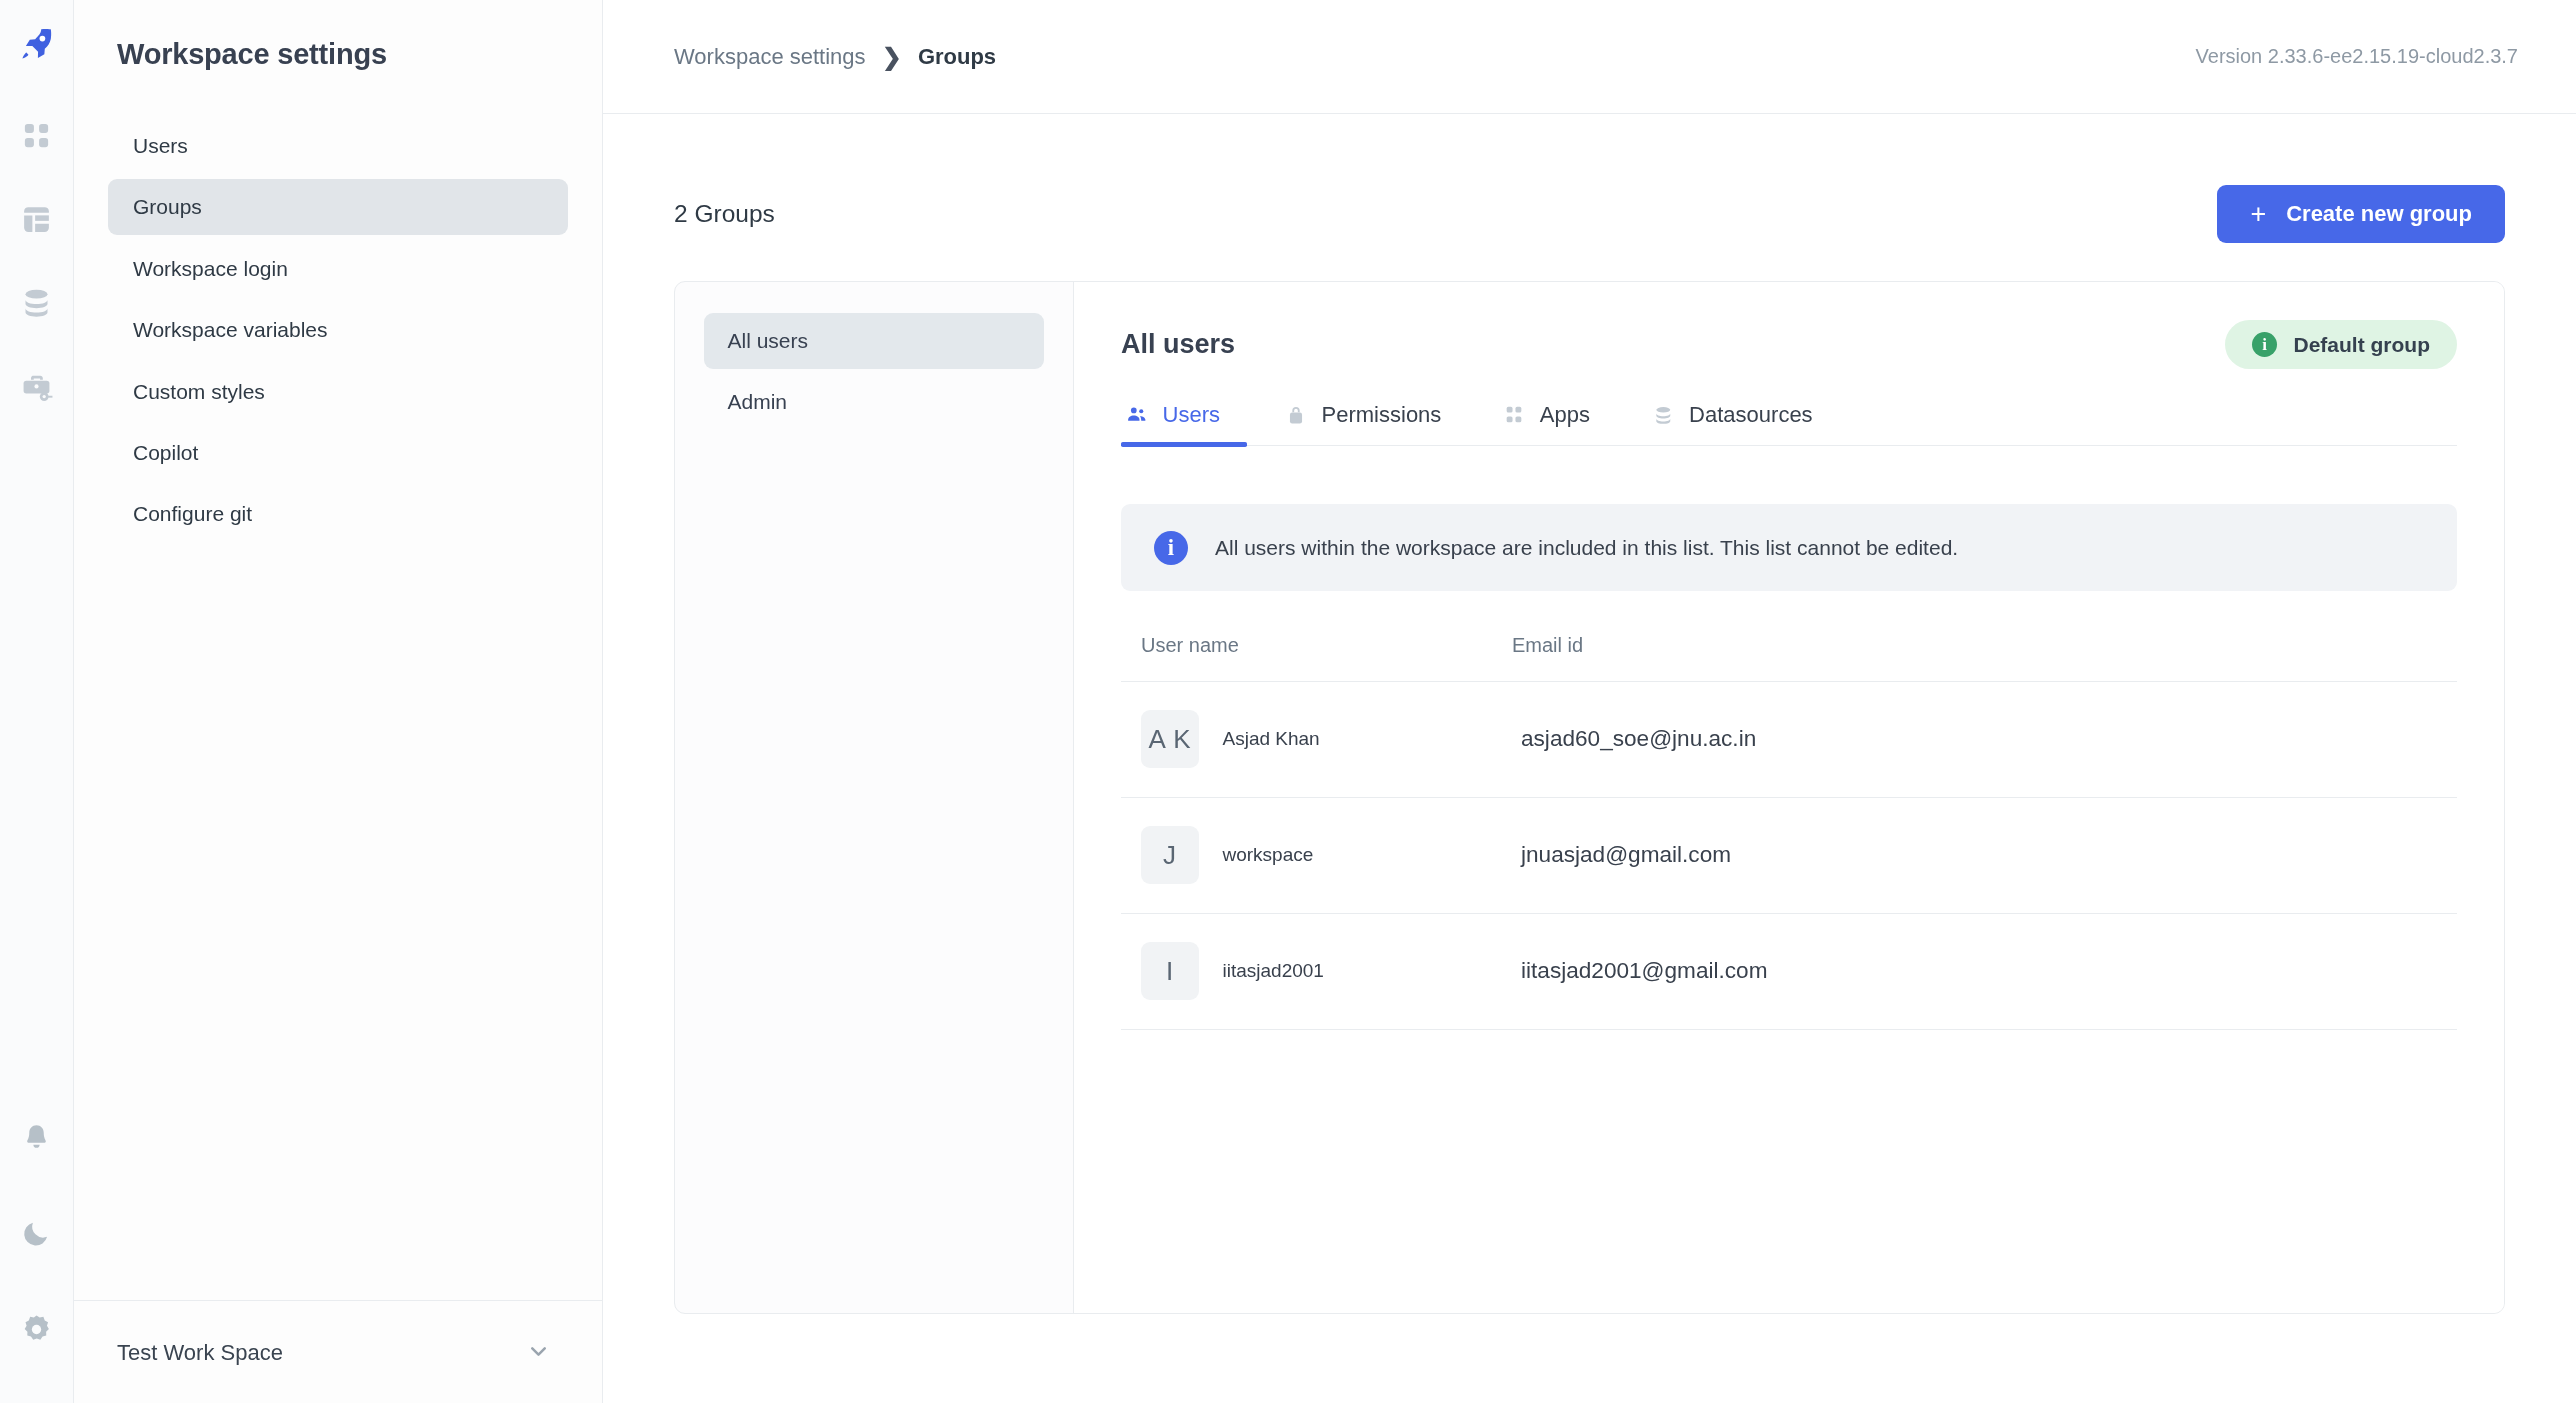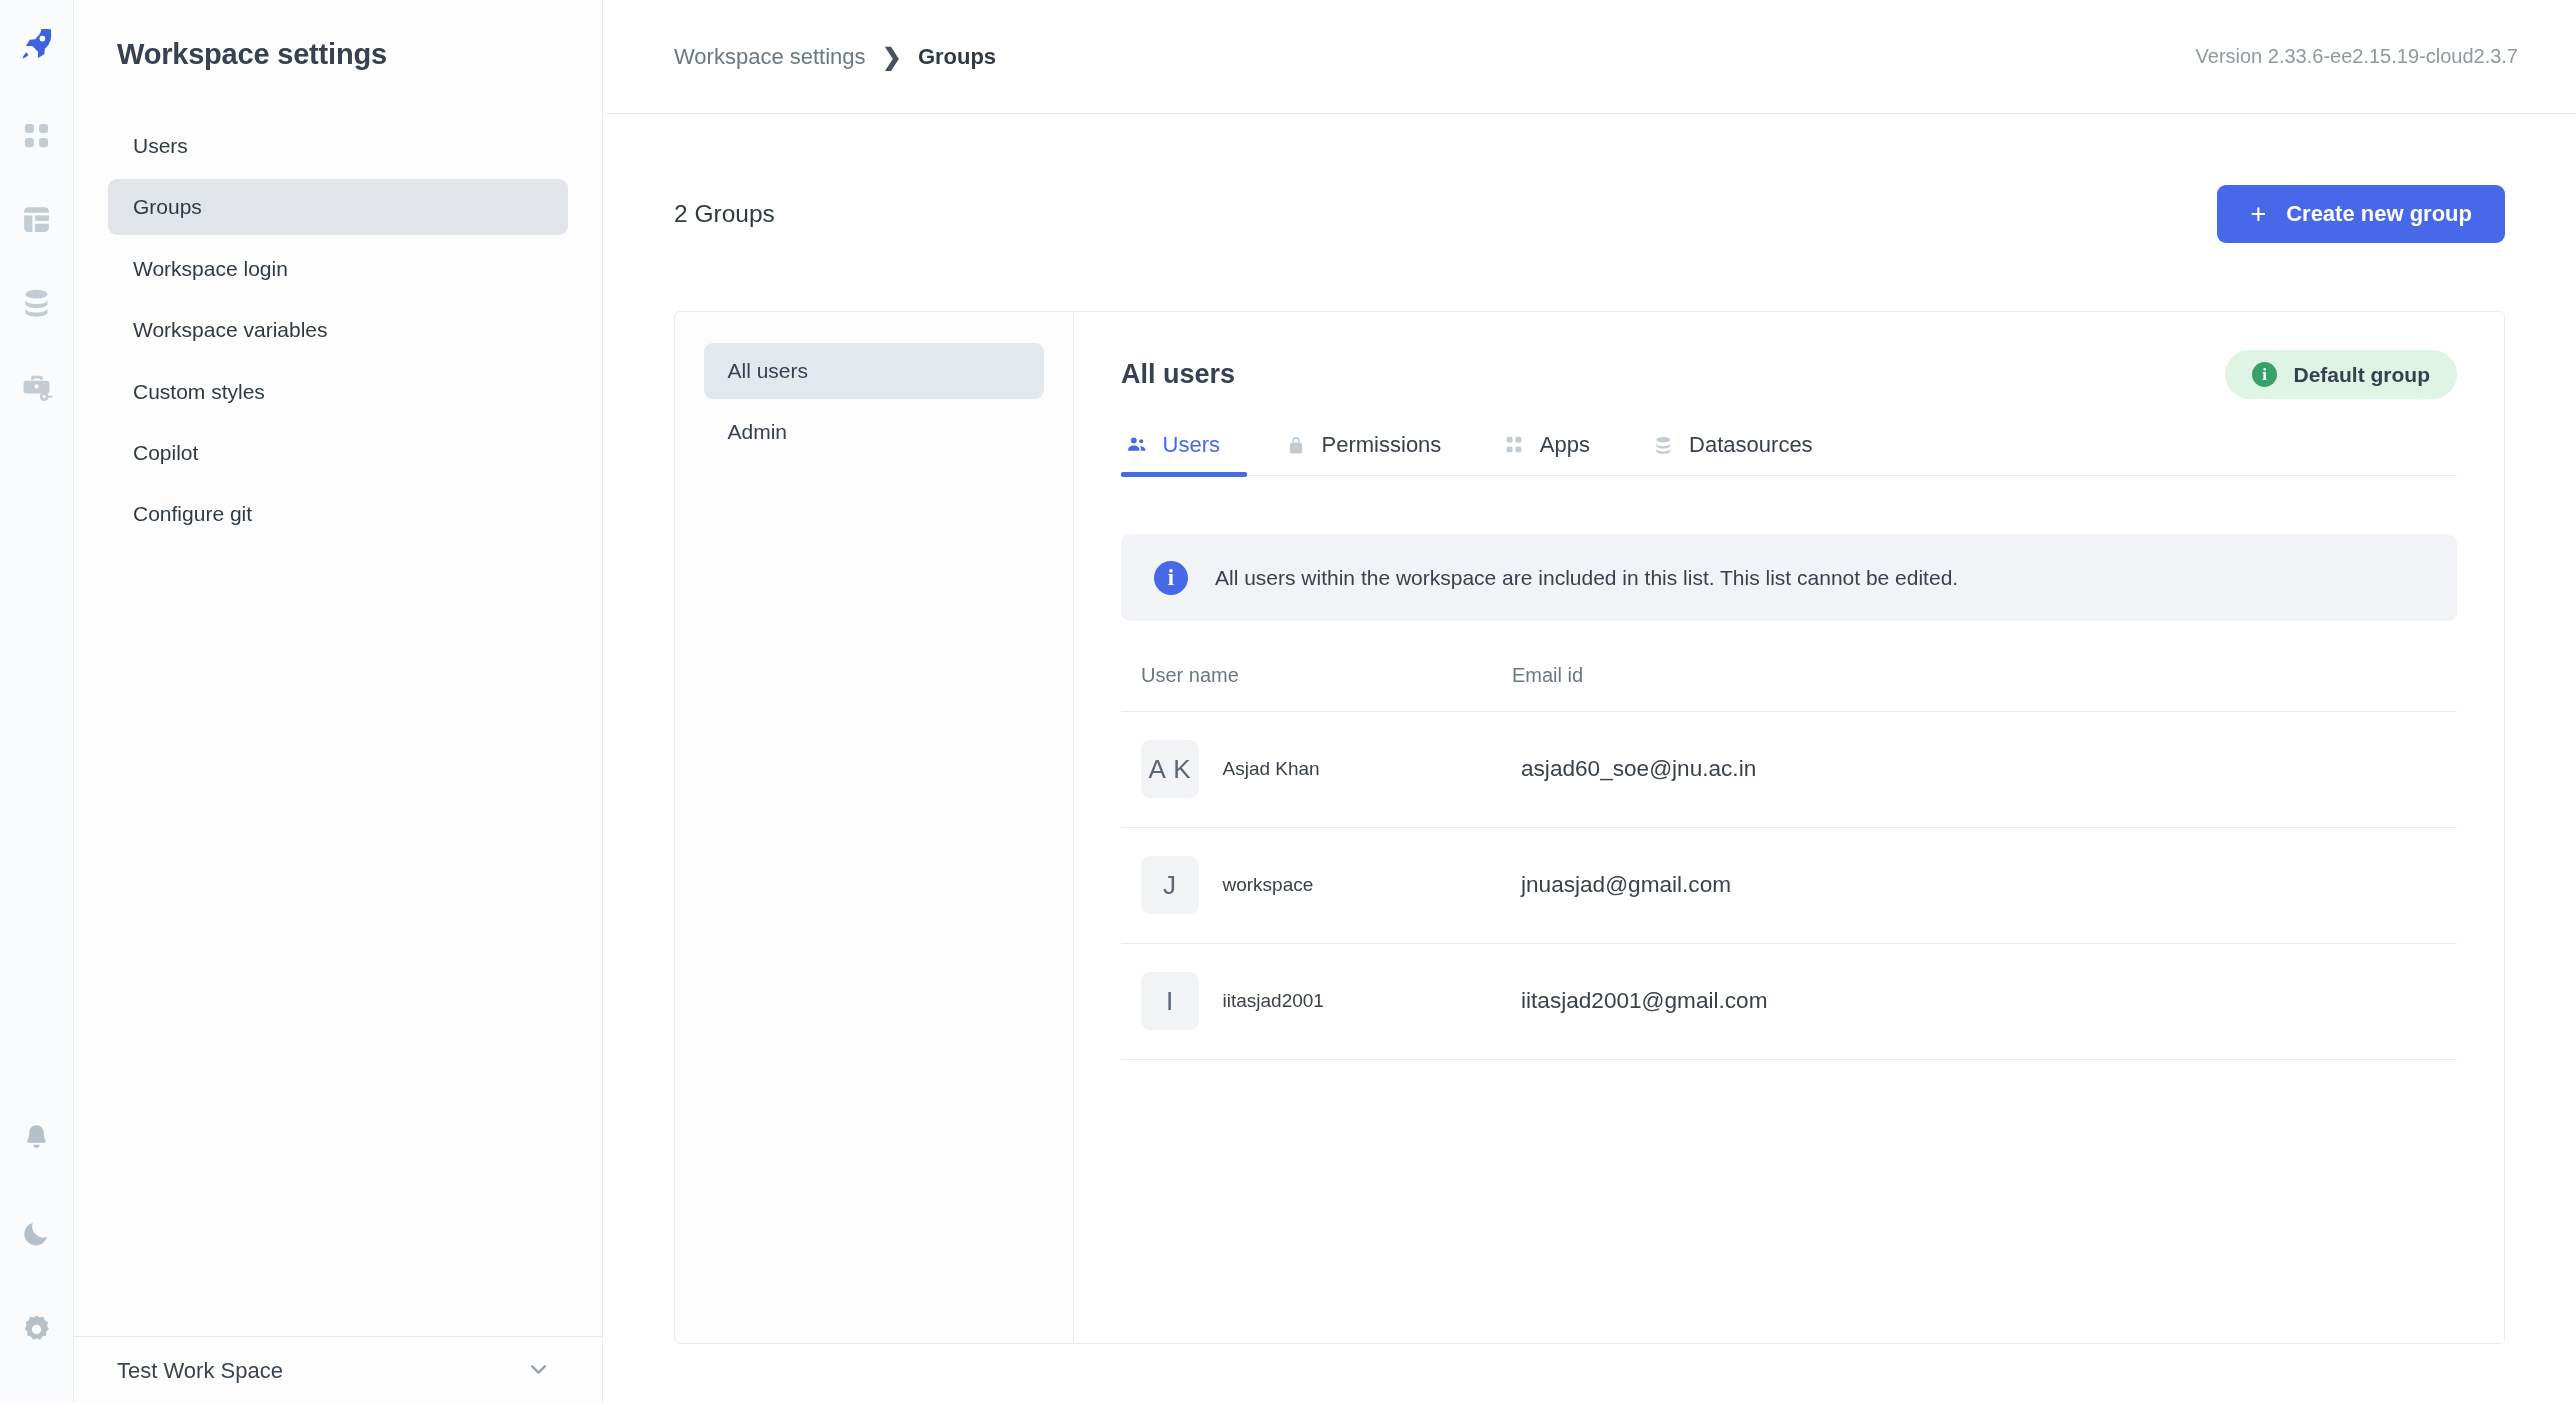--- a/index.html
+++ b/index.html
@@ -77,21 +77,21 @@
     padding-left: 25px;
     border-radius: 9px;
     font-size: 21px;
     color: #2f3a45;
     cursor: pointer;
   }
   .sidebar-item.active { background: #e1e5e9; }
 
   .workspace-switcher {
     margin-top: auto;
-    height: 68px;
+    height: 104px;
     border-top: 0.9px solid #e9ecef;
     display: flex;
     align-items: center;
     justify-content: space-between;
     padding: 0 51px 0 43px;
     cursor: pointer;
   }
   .workspace-switcher .ws-name {
     font-size: 22px;
     color: #3a4450;
@@ -146,24 +146,24 @@
     gap: 20px;
     font-size: 22px;
     font-weight: 700;
     font-family: inherit;
     cursor: pointer;
   }
   .btn-primary .plus { font-size: 27px; font-weight: 400; line-height: 1; }
 
   
   .panel-card {
-    margin-top: 68px;
+    margin-top: 38px;
     height: 1033px;
     border: 0.9px solid #e9ecef;
-    border-radius: 6px;
+    border-radius: 11px;
     display: flex;
     background: #fcfcfd;
     overflow: hidden;
   }
   .group-list {
     width: 399px;
     flex: 0 0 399px;
     border-right: 0.9px solid #e9ecef;
     padding: 31px 29px 0 29px;
     display: flex;

